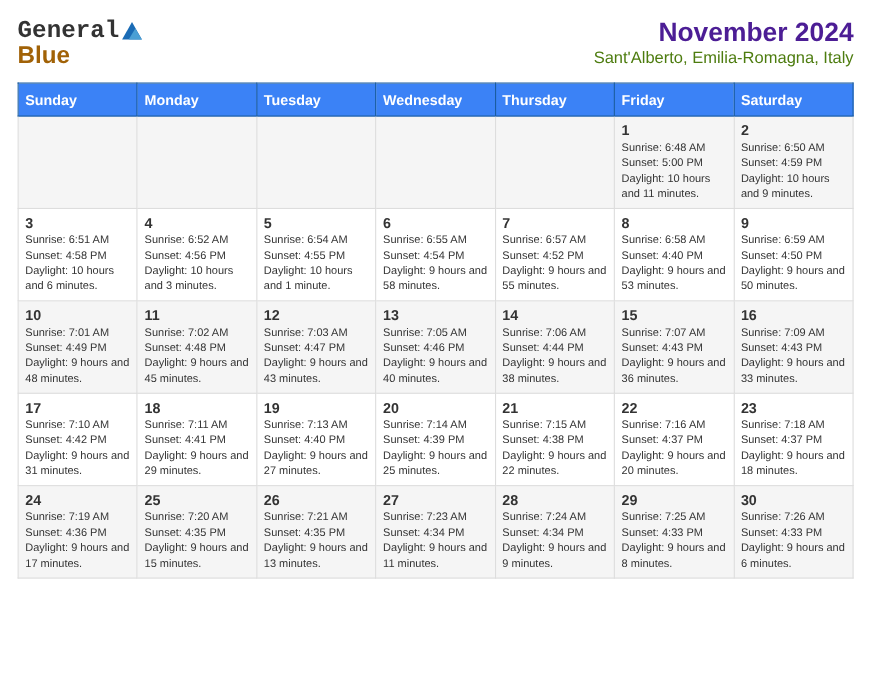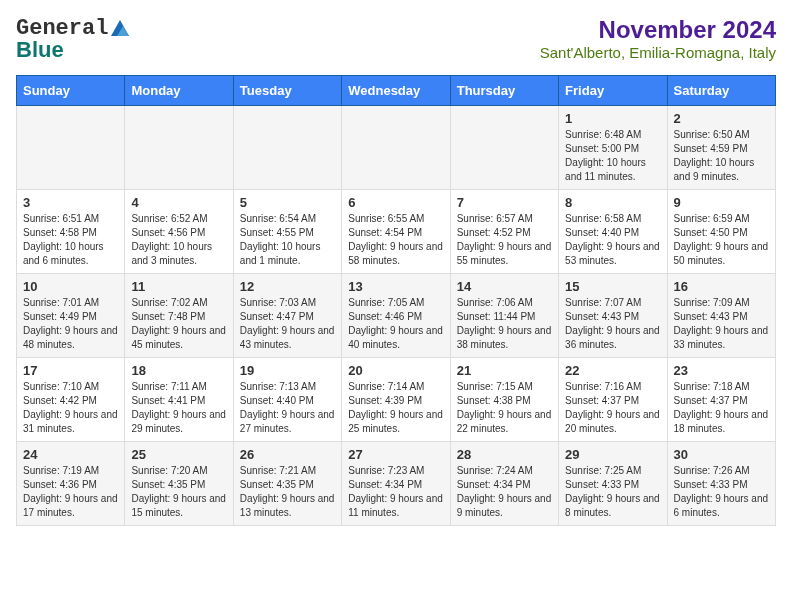--- a/index.html
+++ b/index.html
@@ -87,21 +87,21 @@
 
 <div class="header-area">
   <div class="logo">
     <div style="display:flex; align-items:center;">
       <span style="font-size:22px; font-weight:bold; color:#333;font-family:Liberation Mono, monospace;">General</span>
       <svg width="22" height="22" viewBox="0 0 22 22" style="margin: 0 1px;">
         <polygon points="11,2 20,18 2,18" fill="#1a6bb5"></polygon>
         <polygon points="14,8 20,18 8,18" fill="#4a9fd4"></polygon>
       </svg>
     </div>
-    <span style="font-size:22px; font-weight:bold; color:#0f766e; margin-top:-4px;">Blue</span>
+    <span style="font-size:22px; font-weight:bold; color:#a16207; margin-top:-4px;">Blue</span>
   </div>
   <div class="title-area">
     <h1>November 2024</h1>
     <h2>Sant'Alberto, Emilia-Romagna, Italy</h2>
   </div>
 </div>
 
 <table>
   <thead>
     <tr id="header-row">
@@ -181,39 +181,39 @@
       <tr>
         <td>
           <span class="day-num">10</span>
           <div class="day-info" style="white-space: pre-line;">Sunrise: 7:01 AM
 Sunset: 4:49 PM
 Daylight: 9 hours and 48 minutes.</div>
         </td>
         <td>
           <span class="day-num">11</span>
           <div class="day-info" style="white-space: pre-line;">Sunrise: 7:02 AM
-Sunset: 7:48 PM
+Sunset: 4:48 PM
 Daylight: 9 hours and 45 minutes.</div>
         </td>
         <td>
           <span class="day-num">12</span>
           <div class="day-info" style="white-space: pre-line;">Sunrise: 7:03 AM
 Sunset: 4:47 PM
 Daylight: 9 hours and 43 minutes.</div>
         </td>
         <td>
           <span class="day-num">13</span>
           <div class="day-info" style="white-space: pre-line;">Sunrise: 7:05 AM
 Sunset: 4:46 PM
 Daylight: 9 hours and 40 minutes.</div>
         </td>
         <td>
           <span class="day-num">14</span>
           <div class="day-info" style="white-space: pre-line;">Sunrise: 7:06 AM
-Sunset: 11:44 PM
+Sunset: 4:44 PM
 Daylight: 9 hours and 38 minutes.</div>
         </td>
         <td>
           <span class="day-num">15</span>
           <div class="day-info" style="white-space: pre-line;">Sunrise: 7:07 AM
 Sunset: 4:43 PM
 Daylight: 9 hours and 36 minutes.</div>
         </td>
         <td>
           <span class="day-num">16</span>

